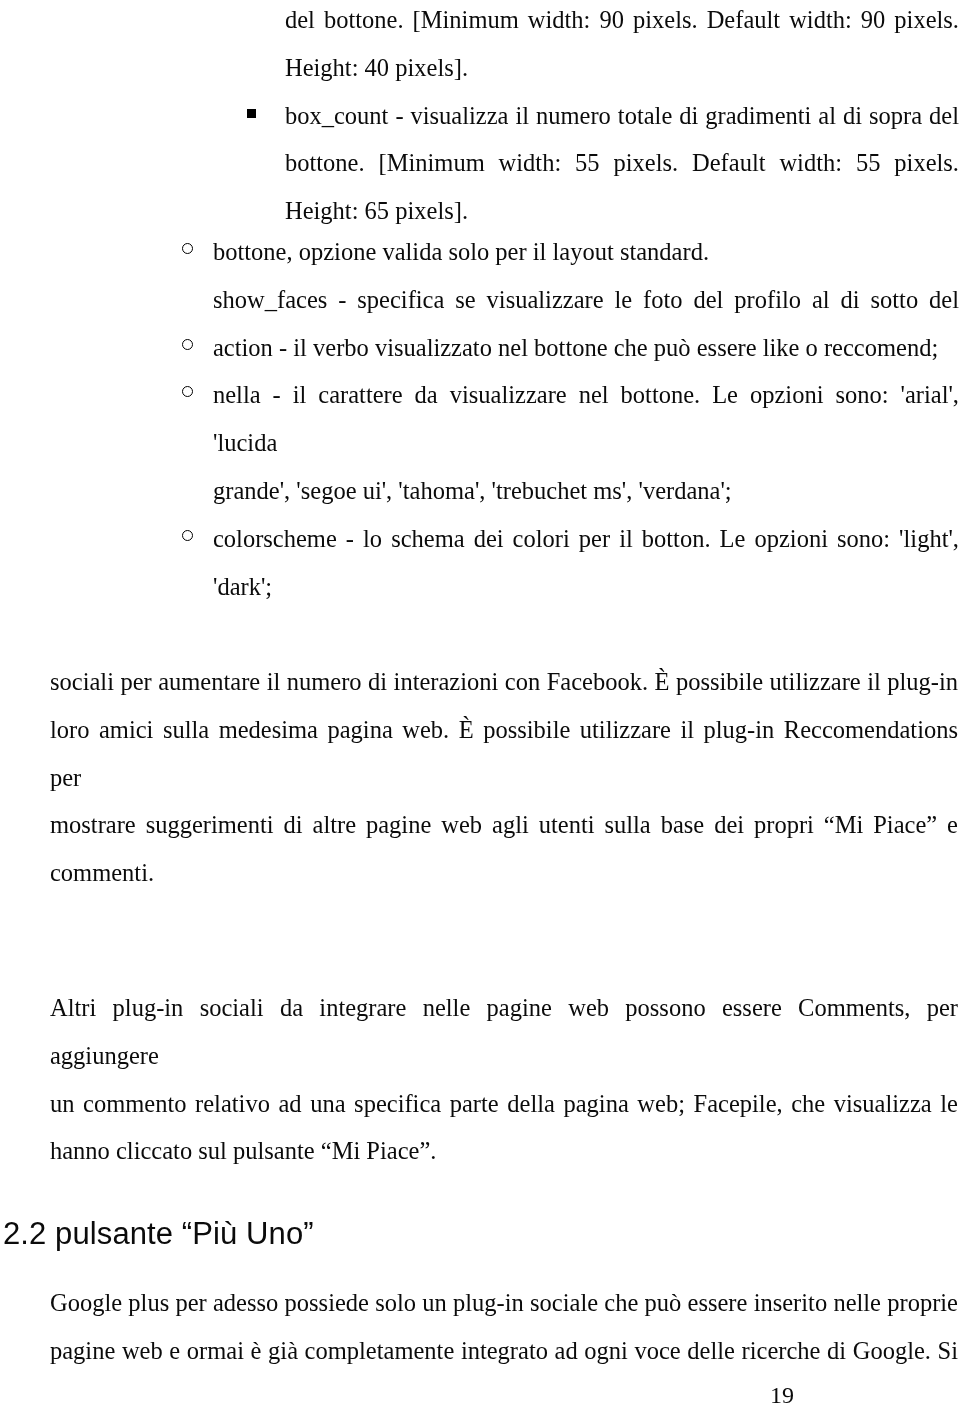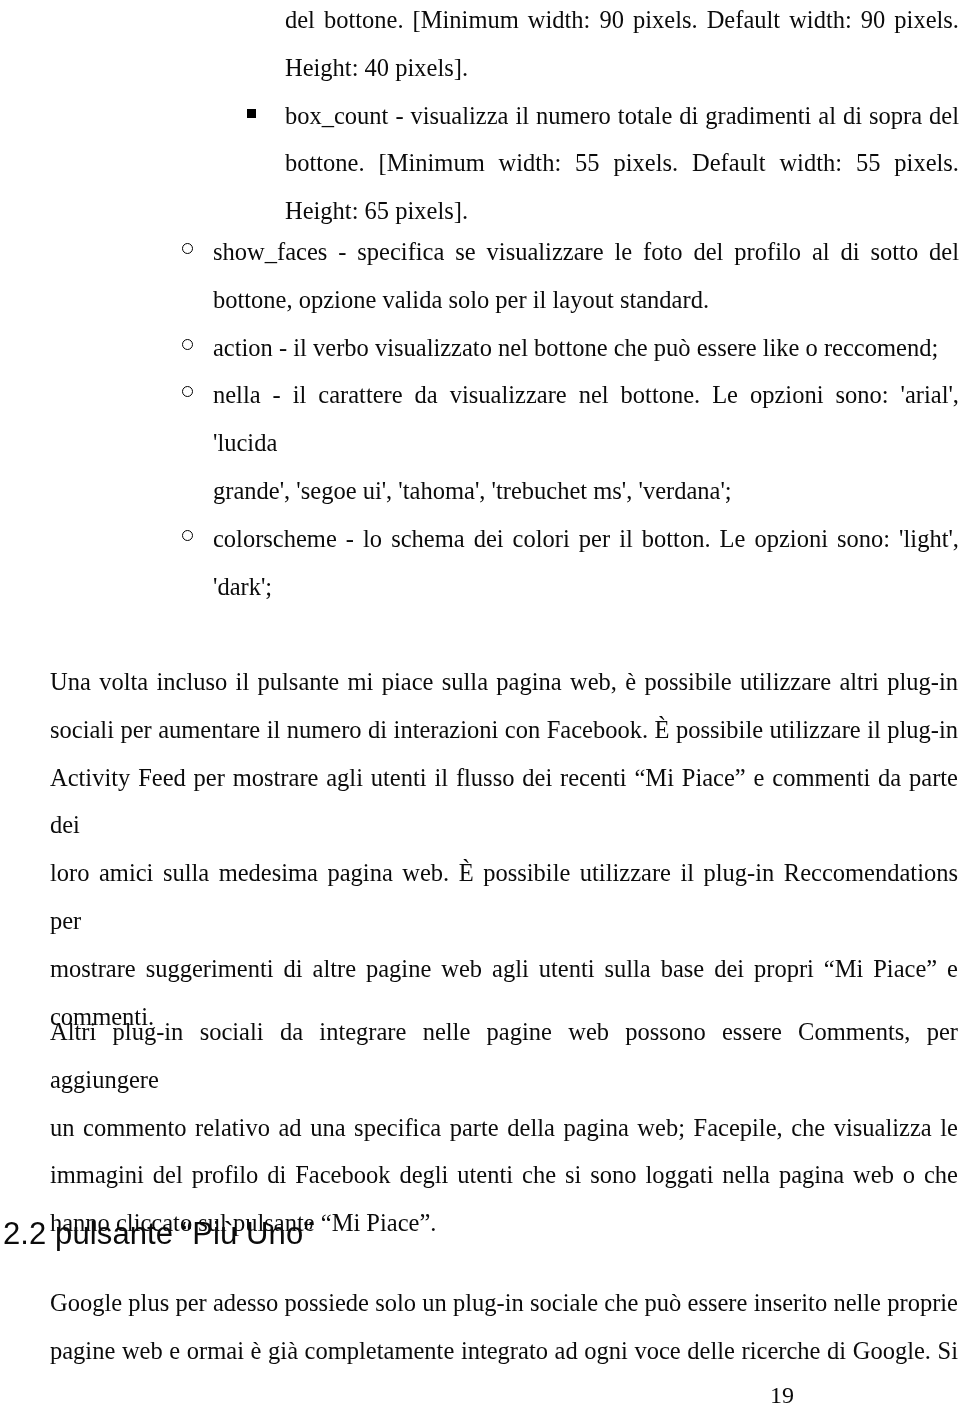--- a/index.html
+++ b/index.html
@@ -129,22 +129,22 @@
       <div class="ptext jfull">bottone. [Minimum width: 55 pixels. Default width: 55 pixels.</div>
       <div class="ptext">Height: 65 pixels].</div>
     </div>
 
   </div>
 
   <div class="circ-list">
 
     <div class="circ-item">
       <span class="circ-marker"></span>
+      <div class="ptext">bottone, opzione valida solo per il layout standard.</div>
       <div class="ptext jfull">show_faces - specifica se visualizzare le foto del profilo al di sotto del</div>
-      <div class="ptext">bottone, opzione valida solo per il layout standard.</div>
     </div>
 
 
     <div class="circ-item">
       <span class="circ-marker"></span>
       <div class="ptext">action - il verbo visualizzato nel bottone che può essere like o reccomend;</div>
     </div>
 
     <div class="circ-item">
       <span class="circ-marker"></span>
@@ -154,32 +154,29 @@
 
     <div class="circ-item">
       <span class="circ-marker"></span>
       <div class="ptext jfull">colorscheme - lo schema dei colori per il botton. Le opzioni sono: 'light',</div>
       <div class="ptext">'dark';</div>
     </div>
 
   </div>
 
   <div class="para" style="top:658px;">
-    <div class="ptext jfull">Una volta incluso il pulsante mi piace sulla pagina web, è possibile utilizzare altri plug-in</div>
     <div class="ptext jfull">sociali per aumentare il numero di interazioni con Facebook. È possibile utilizzare il plug-in</div>
-    <div class="ptext jfull">Activity Feed per mostrare agli utenti il flusso dei recenti “Mi Piace” e commenti da parte dei</div>
     <div class="ptext jfull">loro amici sulla medesima pagina web. È possibile utilizzare il plug-in Reccomendations per</div>
     <div class="ptext jfull">mostrare suggerimenti di altre pagine web agli utenti sulla base dei propri “Mi Piace” e</div>
     <div class="ptext">commenti.</div>
   </div>
 
-  <div class="para" style="top:1008px;">
+  <div class="para" style="top:984px;">
     <div class="ptext jfull">Altri plug-in sociali da integrare nelle pagine web possono essere Comments, per aggiungere</div>
     <div class="ptext jfull">un commento relativo ad una specifica parte della pagina web; Facepile, che visualizza le</div>
-    <div class="ptext jfull">immagini del profilo di Facebook degli utenti che si sono loggati nella pagina web o che</div>
     <div class="ptext">hanno cliccato sul pulsante “Mi Piace”.</div>
   </div>
 
   <div class="heading" style="top:1215px;">2.2 pulsante “Più Uno”</div>
 
   <div class="para" style="top:1279px;">
     <div class="ptext jfull">Google plus per adesso possiede solo un plug-in sociale che può essere inserito nelle proprie</div>
     <div class="ptext jfull">pagine web e ormai è già completamente integrato ad ogni voce delle ricerche di Google. Si</div>
   </div>
 

